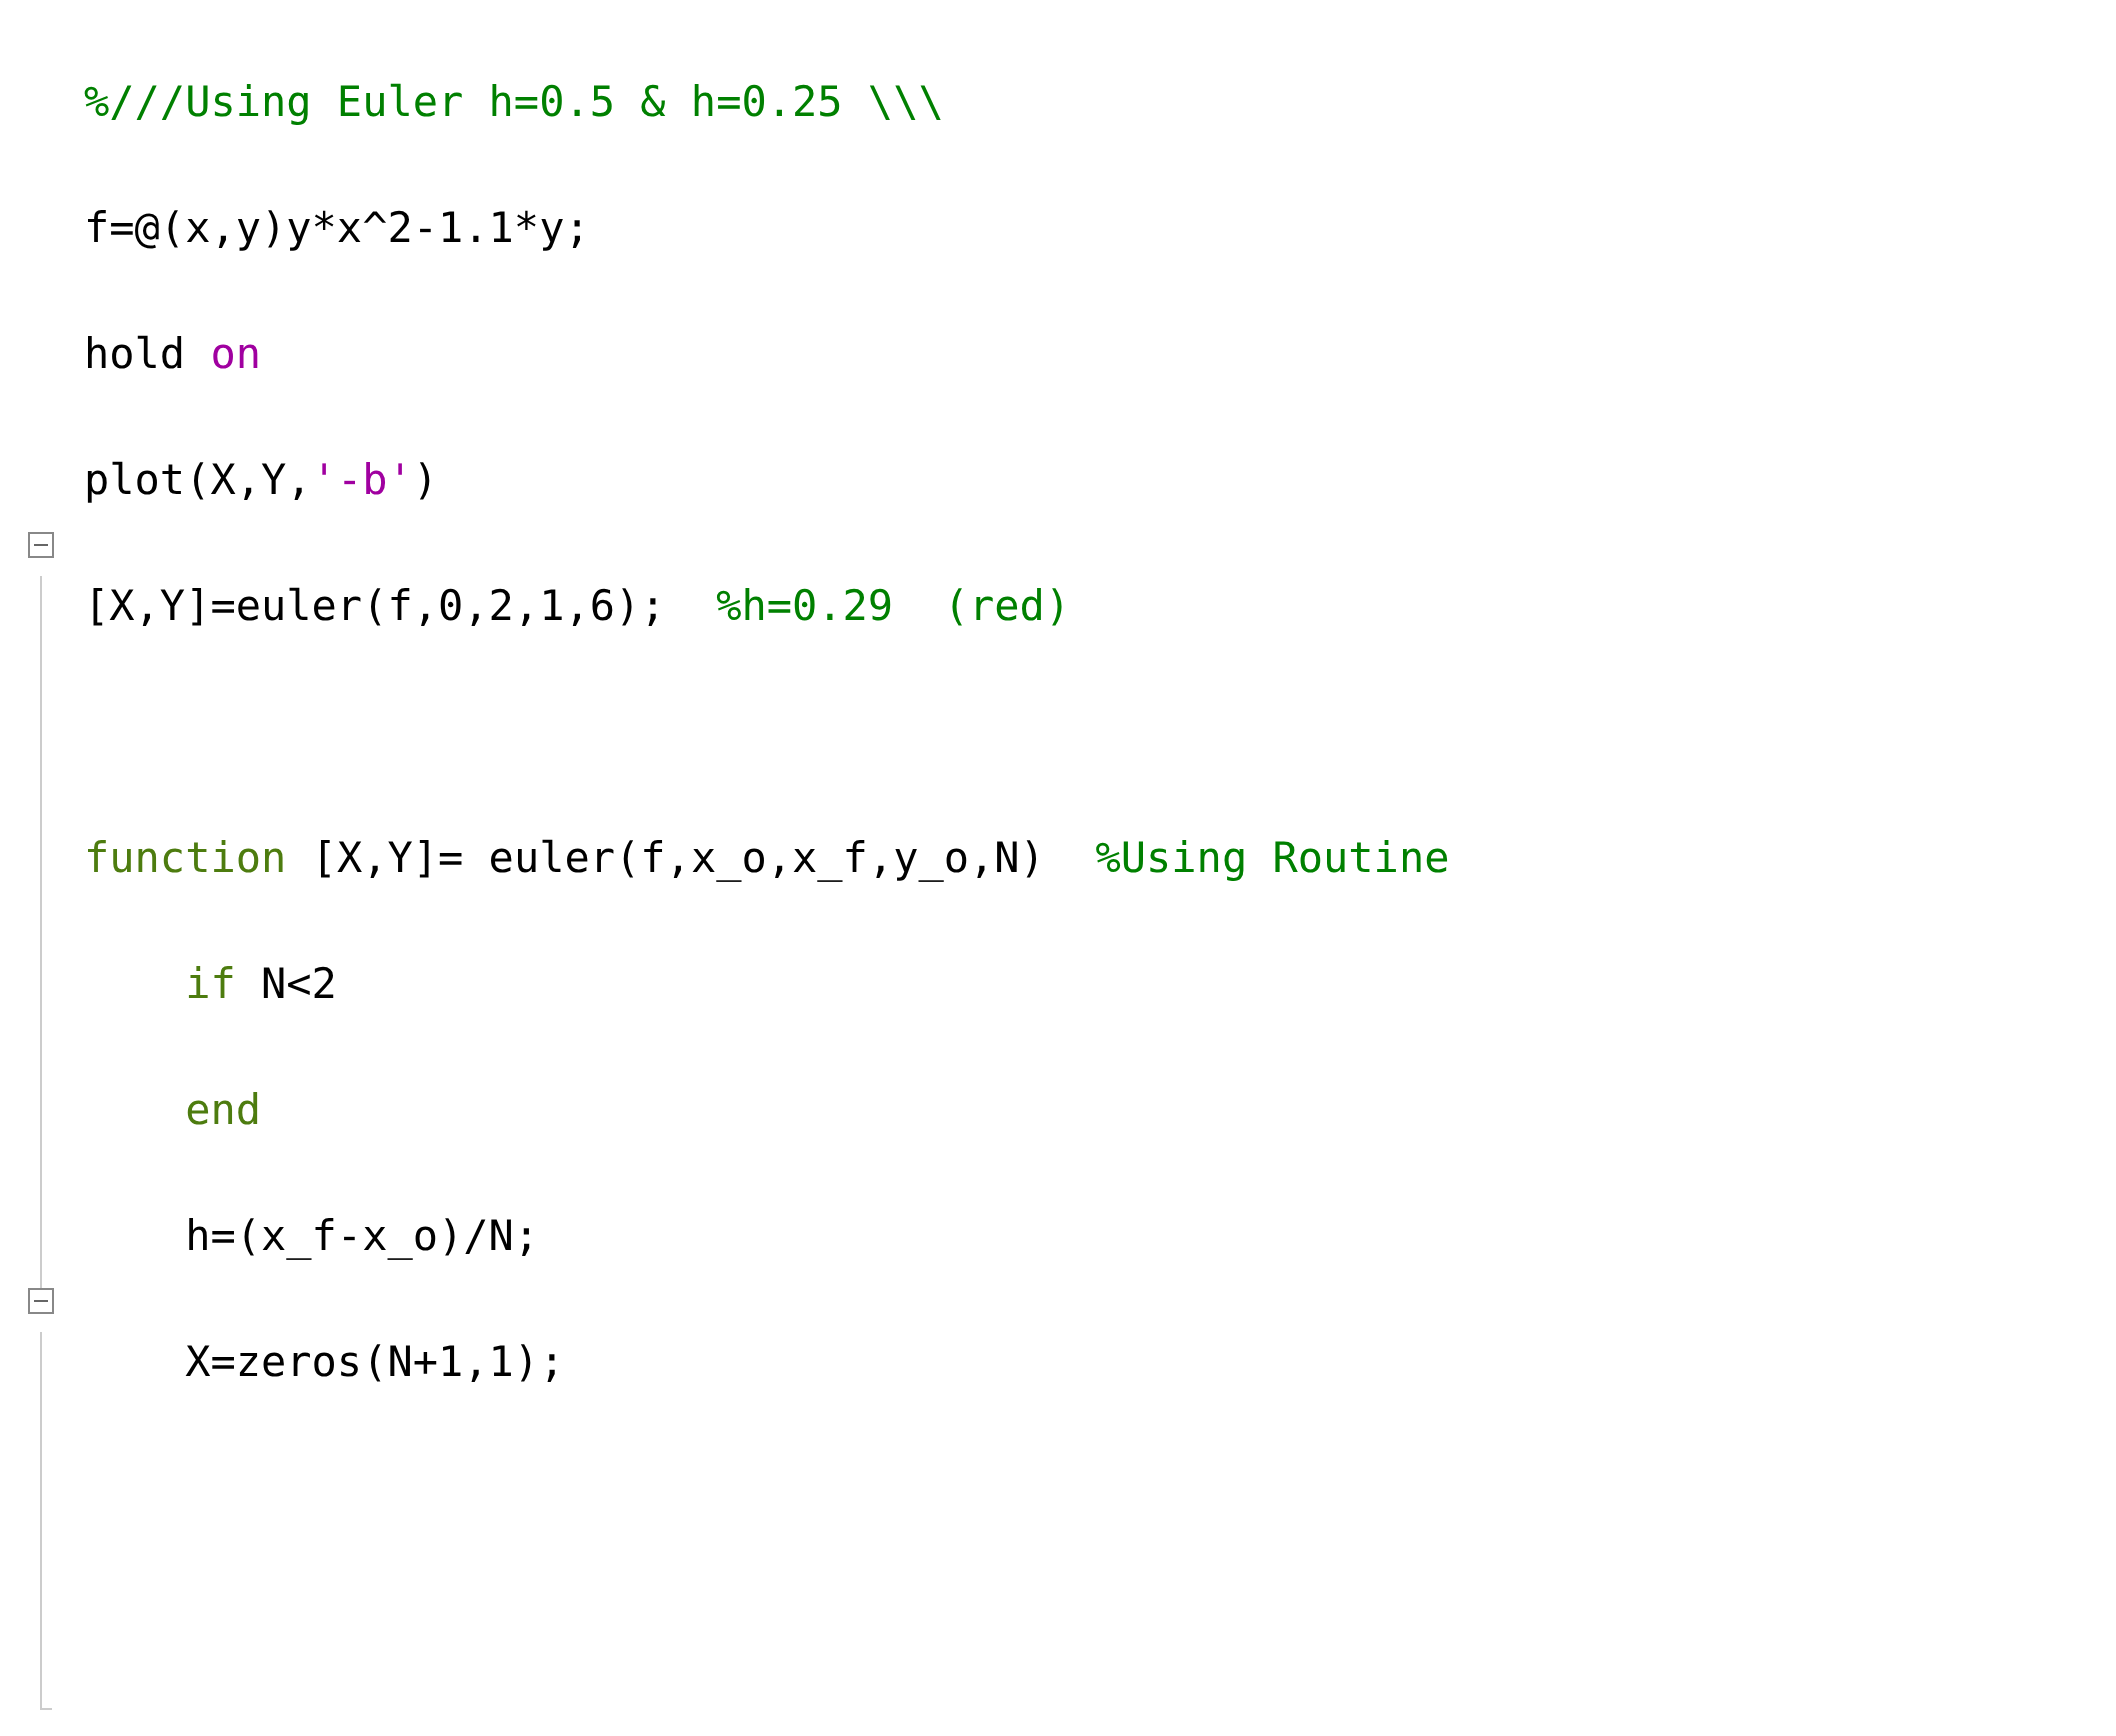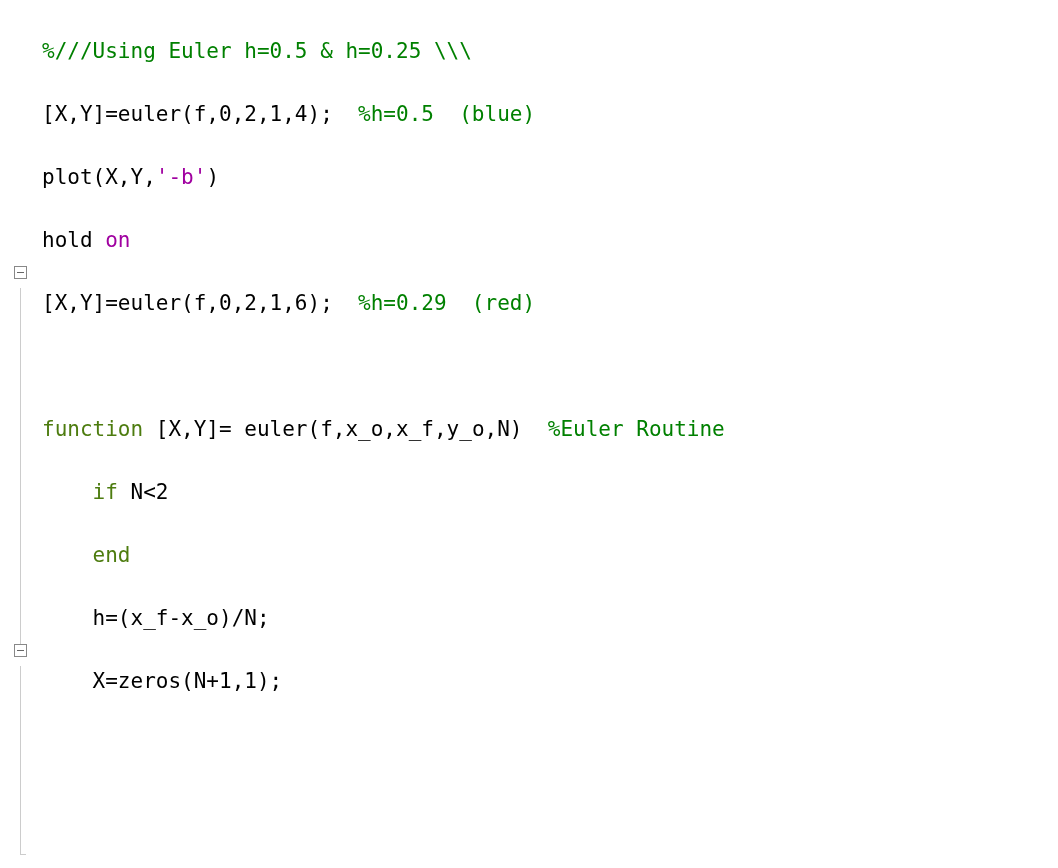--- a/index.html
+++ b/index.html
@@ -99,26 +99,26 @@
       <span class="fold-icon"></span>
       <div style="position:absolute;left:20px;top:-6px;width:1px;height:16px;background:#ccc;"></div>
     </div>
     <div class="fold-container" style="height:189px;">
       <div class="fold-vertical"></div>
       <div class="fold-end"></div>
     </div>
   </div>
   <div class="code">
 <span class="line"><span class="comment">%///Using Euler h=0.5 &amp; h=0.25 \\\</span></span>
-<span class="line"><span>[X,Y]=euler(f,0,2,1,4);  </span><span class="comment">%h=0.5  (blue)</span></span>
+<span class="line"><span>f=@(x,y)y*x^2-1.1*y;</span></span>
+<span class="line"><span>hold </span><span class="string">on</span></span>
 <span class="line"><span>plot(X,Y,</span><span class="string">'-b'</span><span>)</span></span>
-<span class="line"><span>hold </span><span class="string">on</span></span>
 <span class="line"><span>[X,Y]=euler(f,0,2,1,6);  </span><span class="comment">%h=0.29  (red)</span></span>
 <span class="line"> </span>
-<span class="line"><span class="keyword">function</span><span> [X,Y]= euler(f,x_o,x_f,y_o,N)  </span><span class="comment">%Euler Routine</span></span>
+<span class="line"><span class="keyword">function</span><span> [X,Y]= euler(f,x_o,x_f,y_o,N)  </span><span class="comment">%Using Routine</span></span>
 <span class="line"><span>    </span><span class="keyword">if</span><span> N&lt;2</span></span>
 <span class="line"><span>    </span><span class="keyword">end</span></span>
 <span class="line"><span>    h=(x_f-x_o)/N;</span></span>
 <span class="line"><span>    X=zeros(N+1,1);</span></span>
 
 
 
 
 
 

